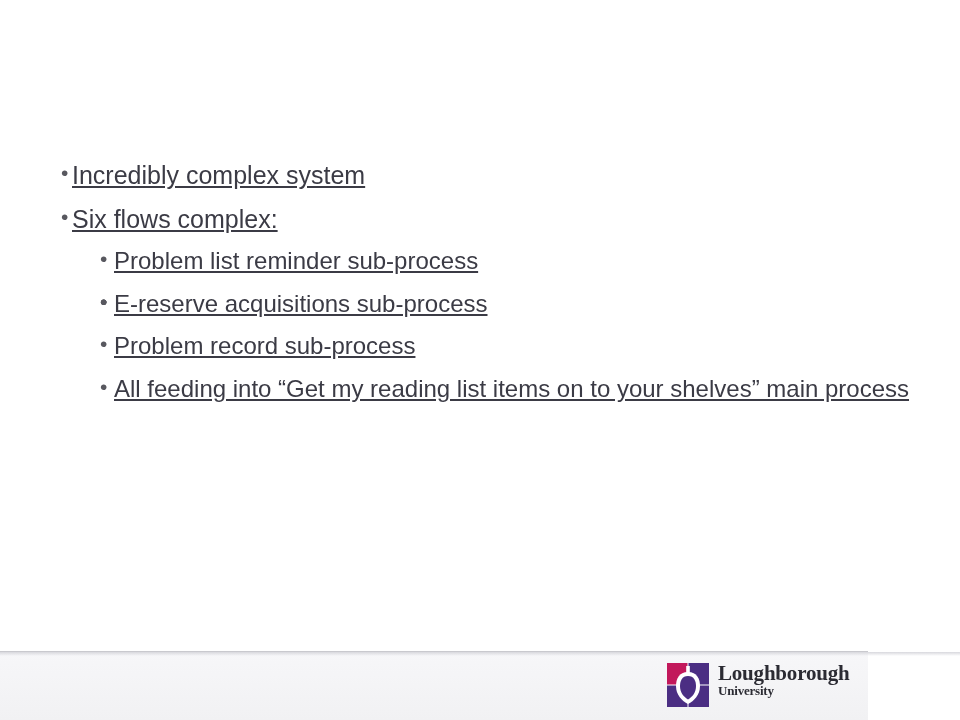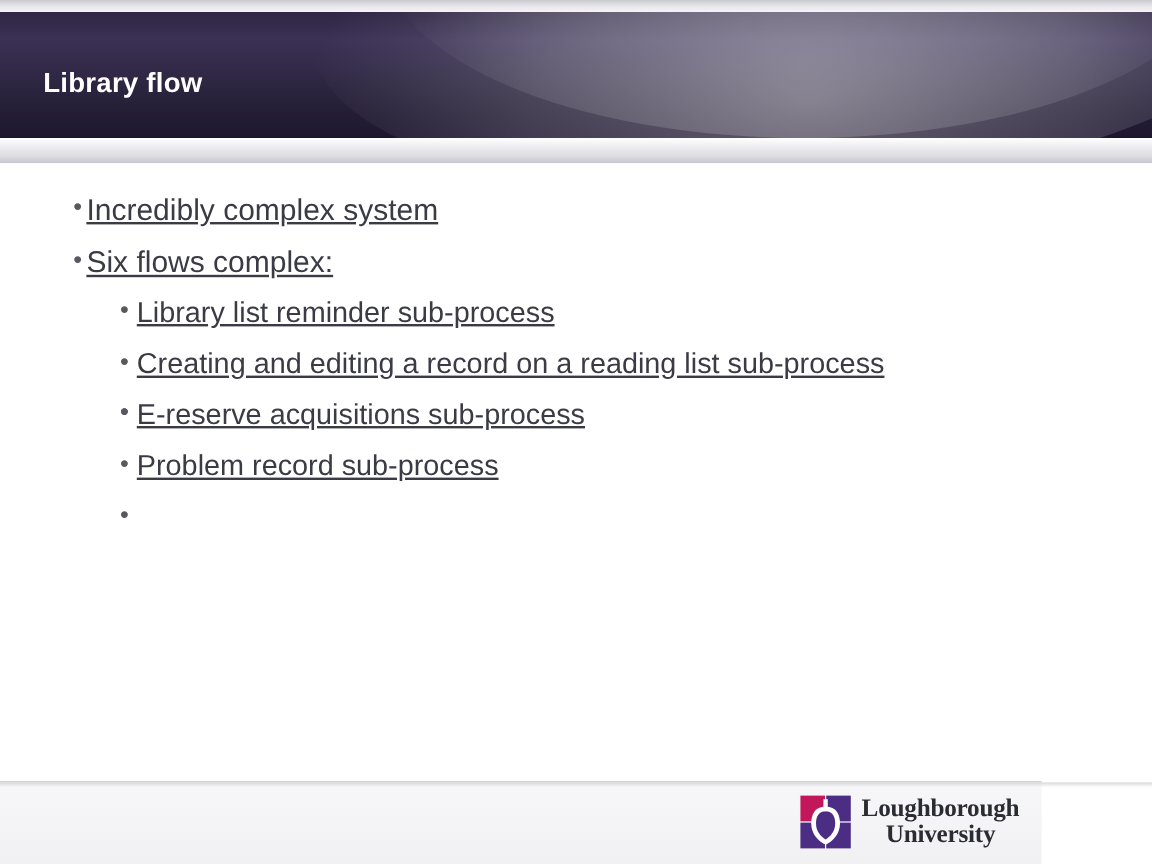--- a/index.html
+++ b/index.html
@@ -185,76 +185,65 @@
     line-height: 1.05;
   }
   .logo-text .l1 {
     display: block;
     font-size: 21px;
     font-weight: bold;
     letter-spacing: -0.2px;
   }
   .logo-text .l2 {
     display: block;
-    font-size: 21px;
+    font-size: 13px;
     font-weight: bold;
     letter-spacing: -0.2px;
-    text-align: center;
   }
 </style>
 </head>
 <body>
 
 <div class="slide">
 
-  <div class="header">
-    <div class="header-topstrip"></div>
-    <div class="header-band">
-      <div class="header-swoosh"></div>
-      <div class="header-swoosh2"></div>
-    </div>
-    <div class="header-hairline"></div>
-    <div class="header-bottomstrip"></div>
-    <div class="slide-title">Library flow</div>
-  </div>
 
   <div class="content">
     <ul class="level1">
 
       <li>
         <span class="bullet">•</span>
         <span class="text">Incredibly complex system</span>
       </li>
 
       <li>
         <span class="bullet">•</span>
         <span class="text">Six flows complex:</span>
 
         <ul class="level2">
           <li>
             <span class="bullet">•</span>
-            <span class="text">Library list reminder sub-process</span>
+            <span class="text">Problem list reminder sub-process</span>
           </li>
           <li class="justified">
             <span class="bullet">•</span>
-            <span class="text">Creating and editing a record on a reading list  sub-process</span>
           </li>
           <li>
             <span class="bullet">•</span>
           </li>
           <li>
             <span class="bullet">•</span>
             <span class="text">E-reserve acquisitions sub-process</span>
           </li>
           <li>
             <span class="bullet">•</span>
             <span class="text">Problem record sub-process</span>
           </li>
           <li>
             <span class="bullet">•</span>
+            <span class="text">All feeding into “Get my reading list items on to your shelves” main process</span>
           </li>
         </ul>
       </li>
 
     </ul>
   </div>
 
   <div class="footer">
     <div class="footer-shade"></div>
     <div class="logo">

